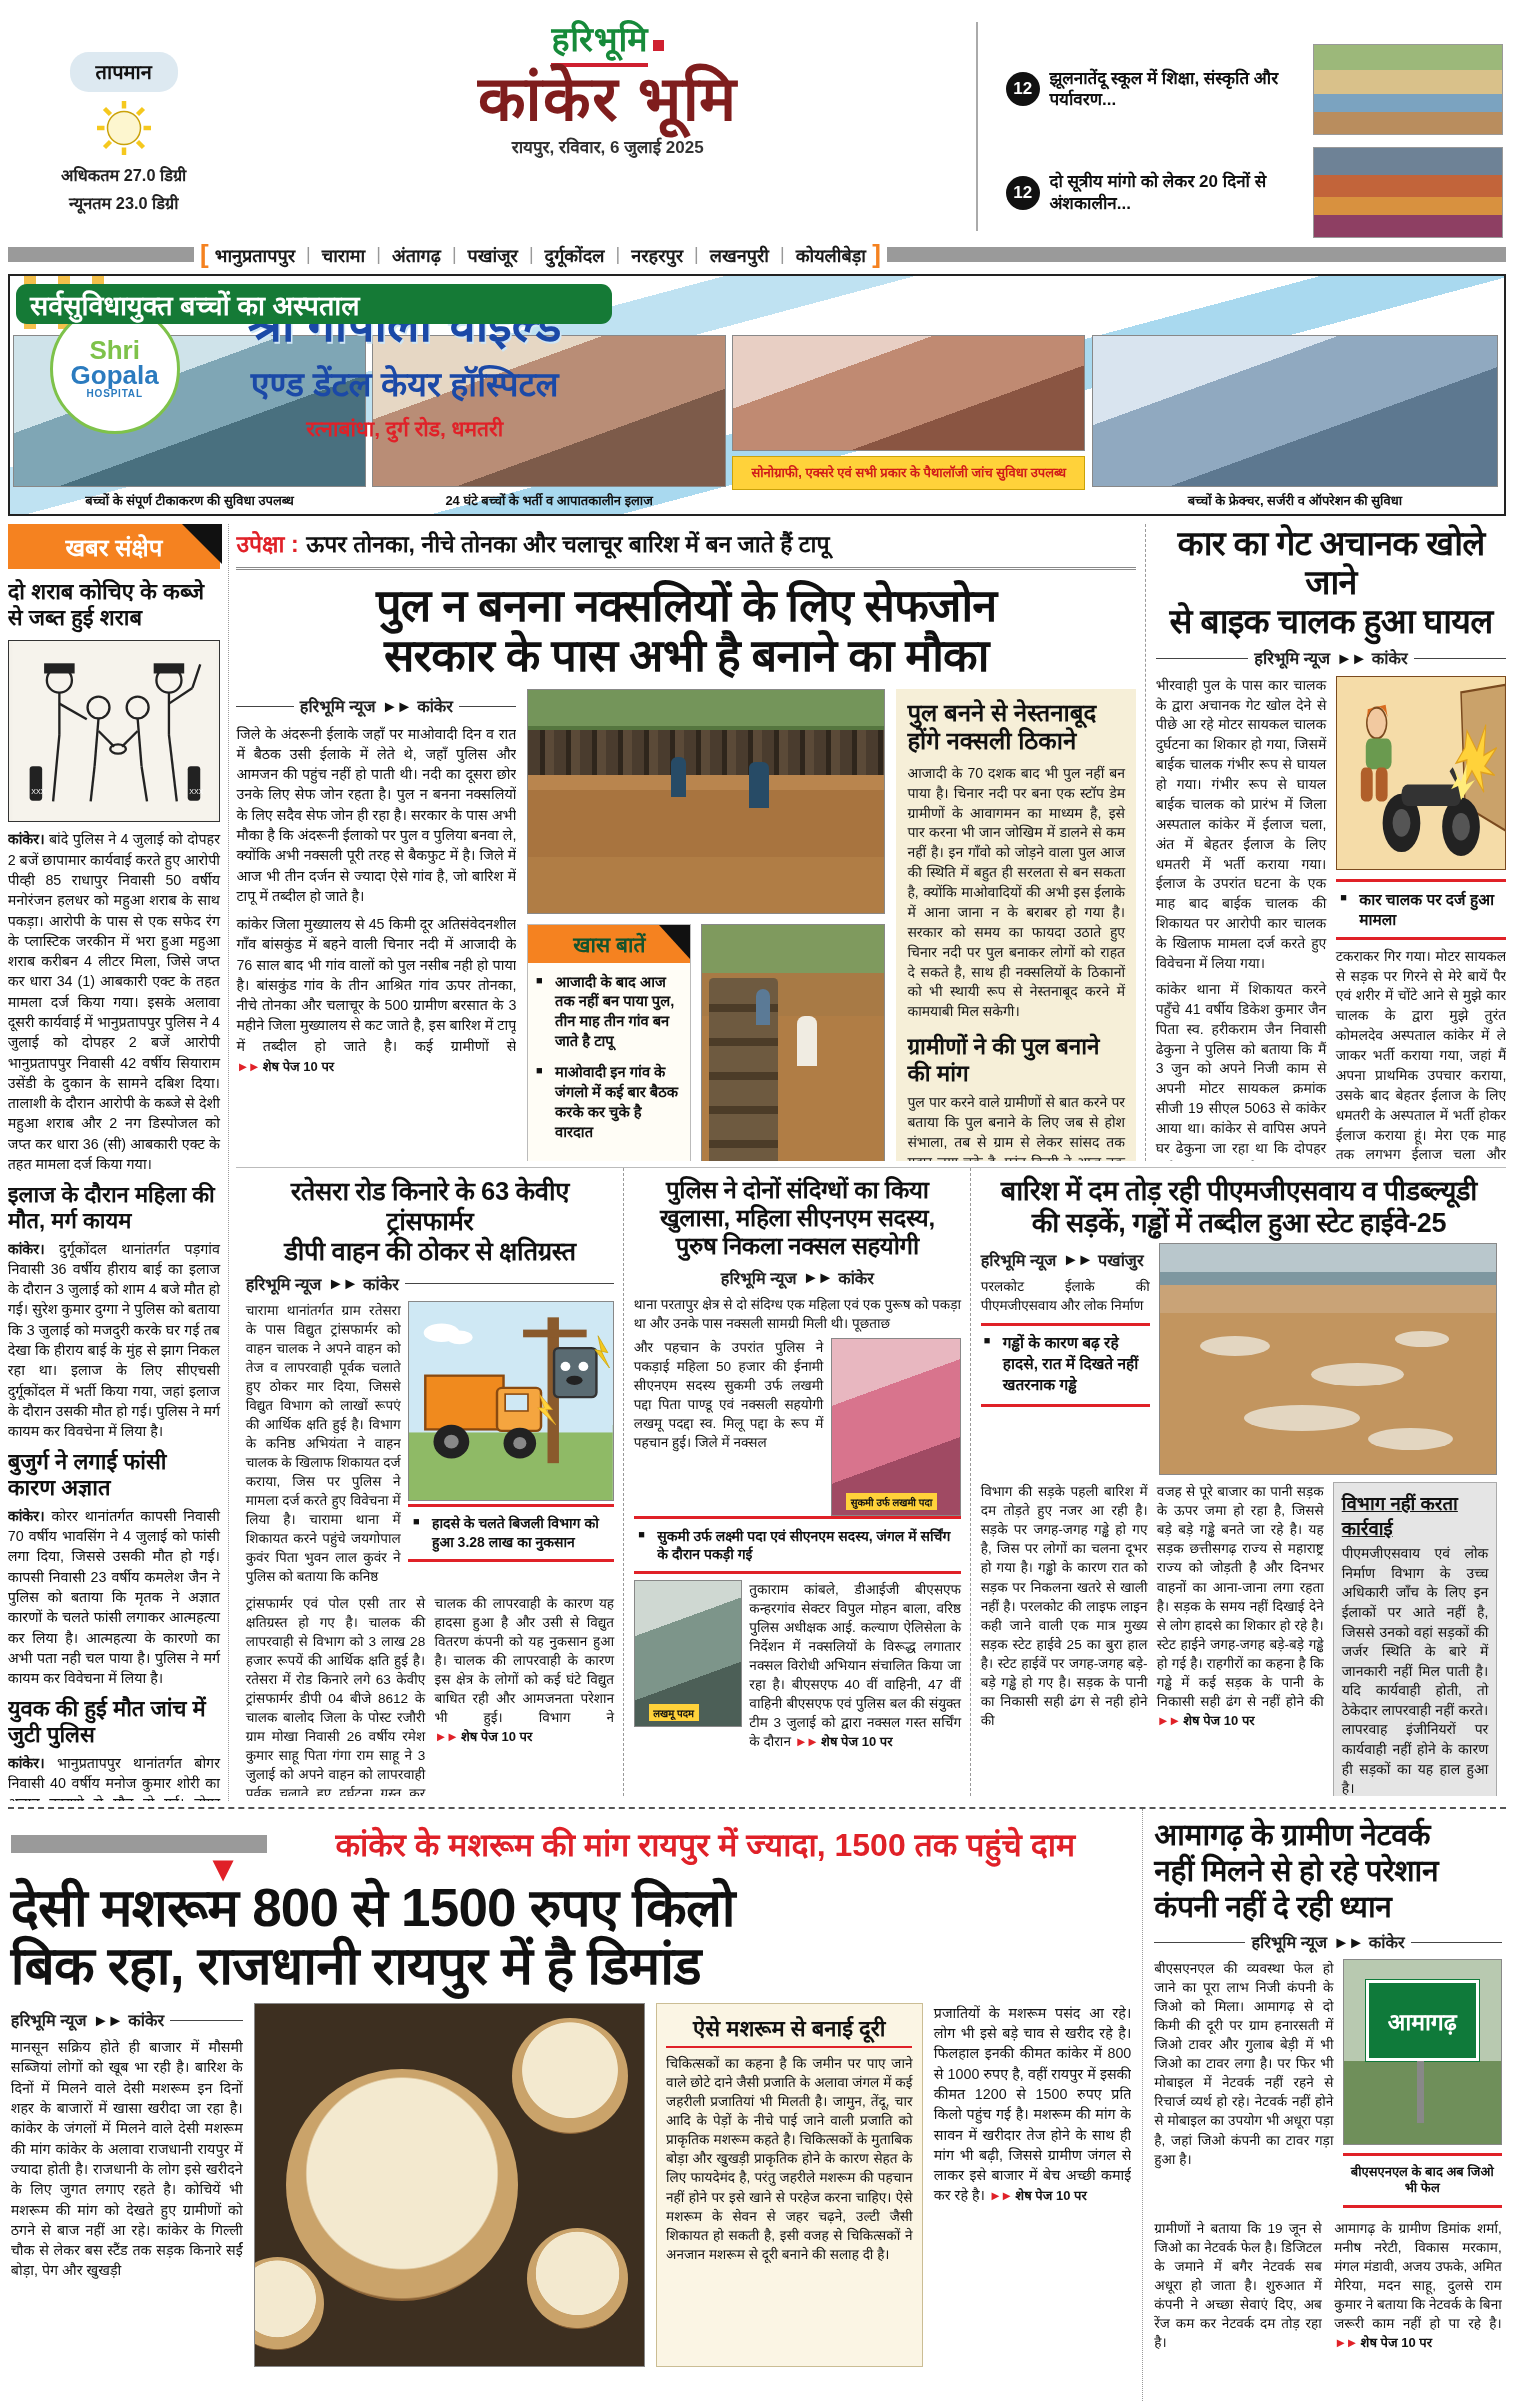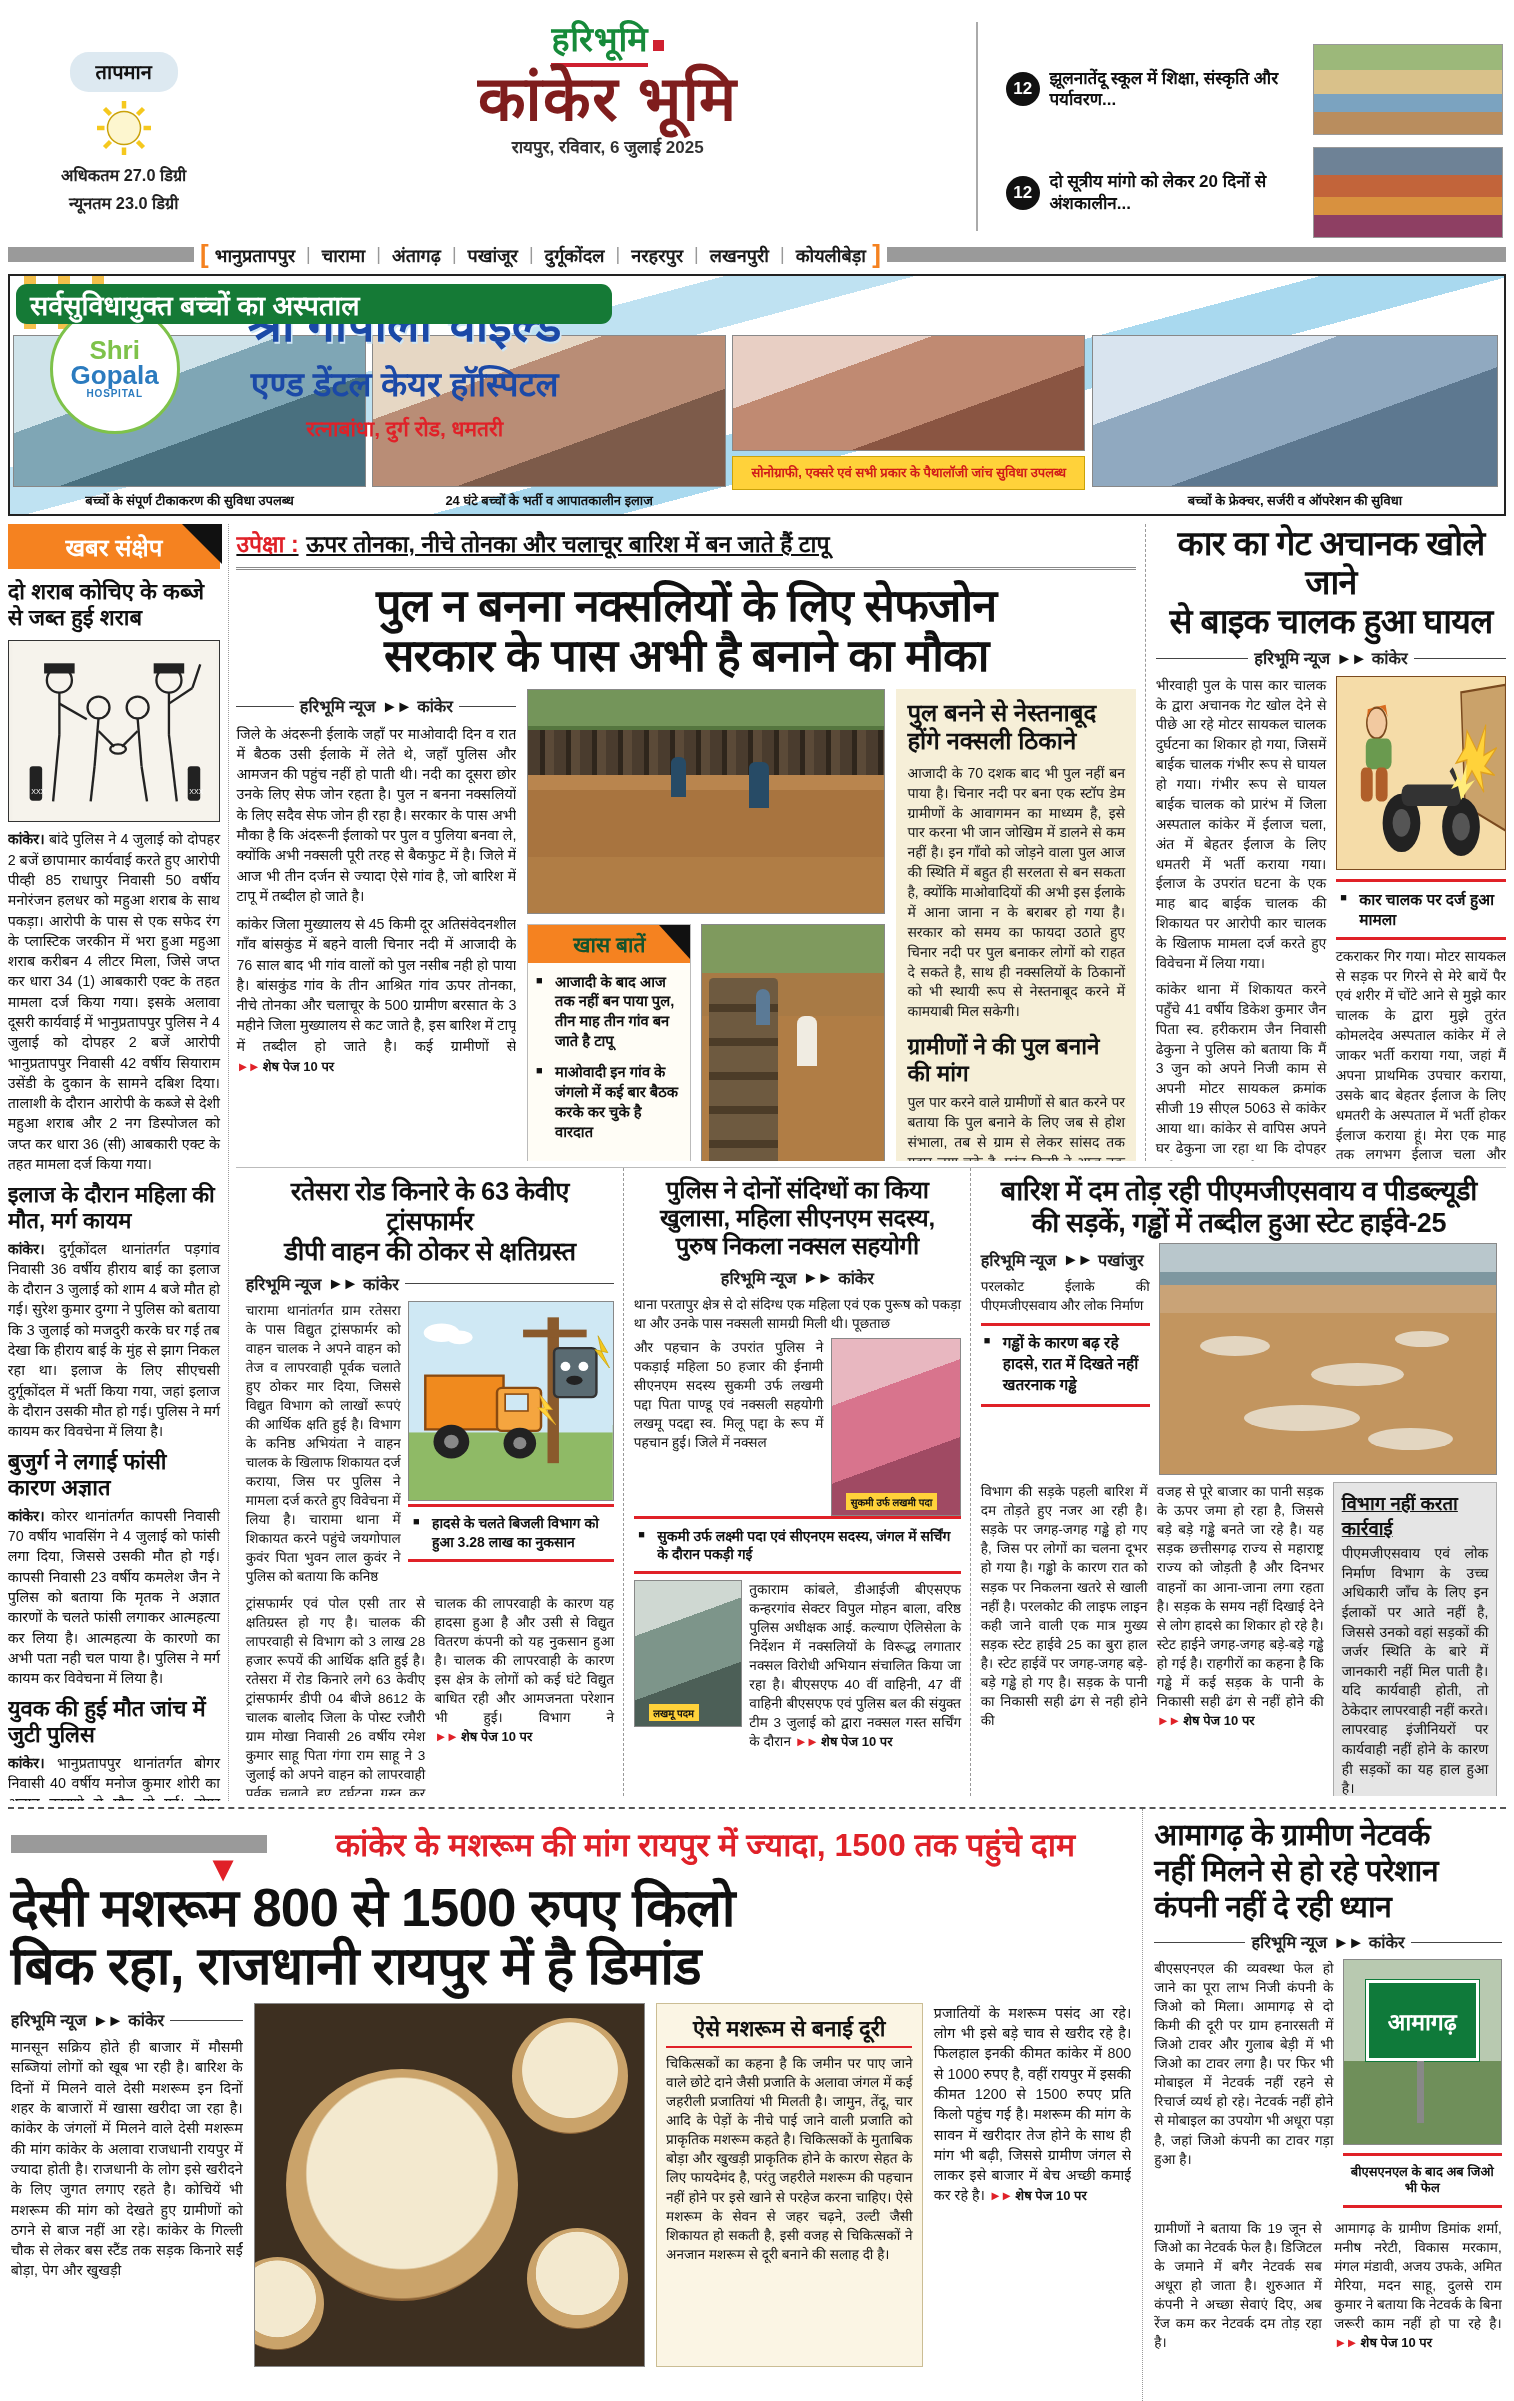--- a/index.html
+++ b/index.html
@@ -78,21 +78,21 @@
   .sb-head::after { content:""; position:absolute; right:-1.5px; top:0; border-top:40px solid #111; border-left:40px solid transparent; }
   .sb-title { font-size:22px; font-weight:800; line-height:1.18; margin:7.7px 0 4.6px; }
   .sb-body { font-size:14.3px; line-height:1.42; text-align:justify; }
   .sb-lead { font-weight:800; }
   .sb-cartoon { width:100%; height:182px; border:1.5px solid #333; background:#f4f1ea; margin:4.6px 0; }
   .rightcol { padding-left:7.7px; }
 
   
   .mainband { display:grid; grid-template-columns:910px 1fr; height:637px; }
   .mainstory { border-right:0.8px dashed #999; padding-right:9.3px; overflow:hidden; }
-  .kicker { font-size:23px; font-weight:800; border-bottom:3.1px double #8a8a8a; padding:3.1px 0 7.7px;text-decoration:underline; }
+  .kicker { font-size:23px; font-weight:800; border-bottom:3.1px double #8a8a8a; padding:3.1px 0 7.7px; }
   .kicker .red { color:#e02128; margin-right:7.7px; }
   .ms-headline { text-align:center; font-size:45px; font-weight:800; line-height:1.12; margin:11px 0 7.7px; letter-spacing:-0.8px; }
   .ms-grid { display:grid; grid-template-columns:280px 358px 1fr; gap:11px; }
   .ms-col1 { overflow:hidden; height:465px; }
   .ms-col1 p { margin-bottom:7.7px; }
   .photo { border:0.8px solid #888; position:relative; overflow:hidden; }
   .photo-flood { height:225px; background:linear-gradient(180deg,#74955a 0 16%,#55763f 16% 24%,#8fae6b 24% 30%,#b9854e 30% 45%,#a8743f 45% 75%,#b07d45 75%); }
   .photo-flood .dam { position:absolute; top:18%; left:0; right:0; height:20%; background:repeating-linear-gradient(90deg,#4a3c2e 0 12.4px,#2f261c 12.4px 17px,#5b4a38 17px 26px); }
   .photo-flood .fig { position:absolute; width:15.5px; height:40px; background:#274b66; border-radius:6.2px 6.2px 0 0; }
   .photo-stopdam { height:270px; background:linear-gradient(180deg,#7f9a5e 0 18%,#a87a45 18% 34%,#b07d45 34% 100%); }

